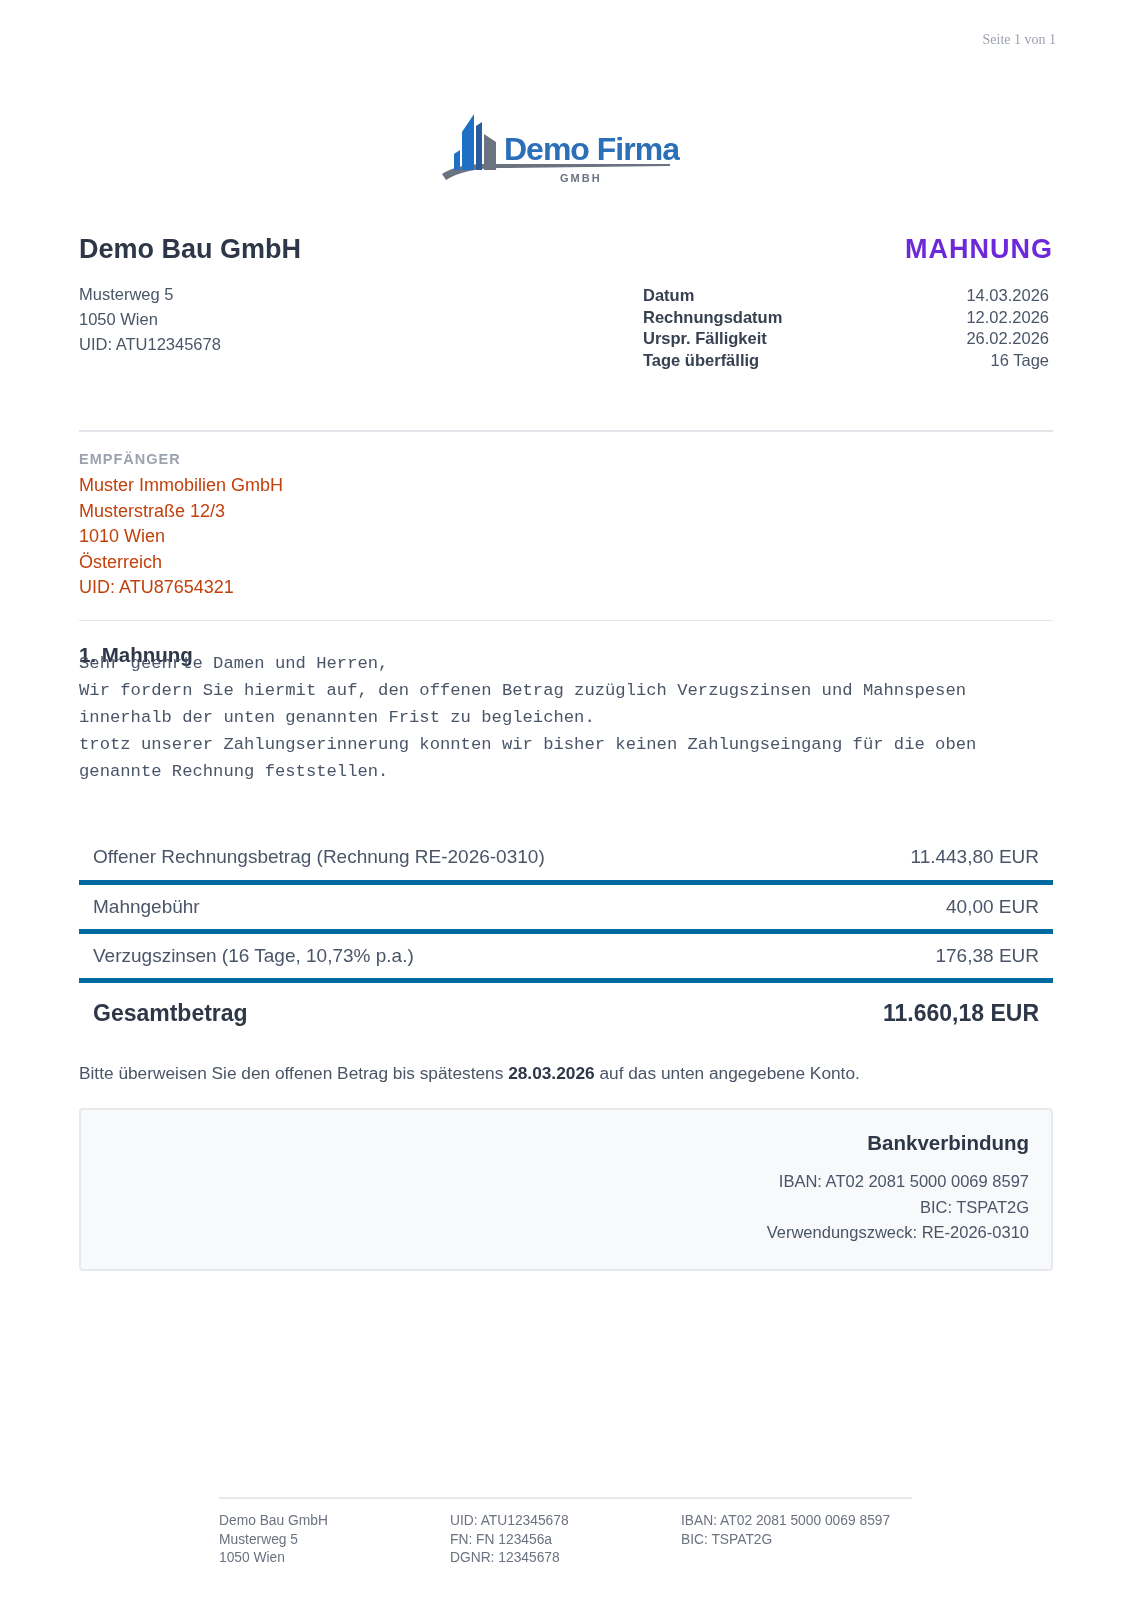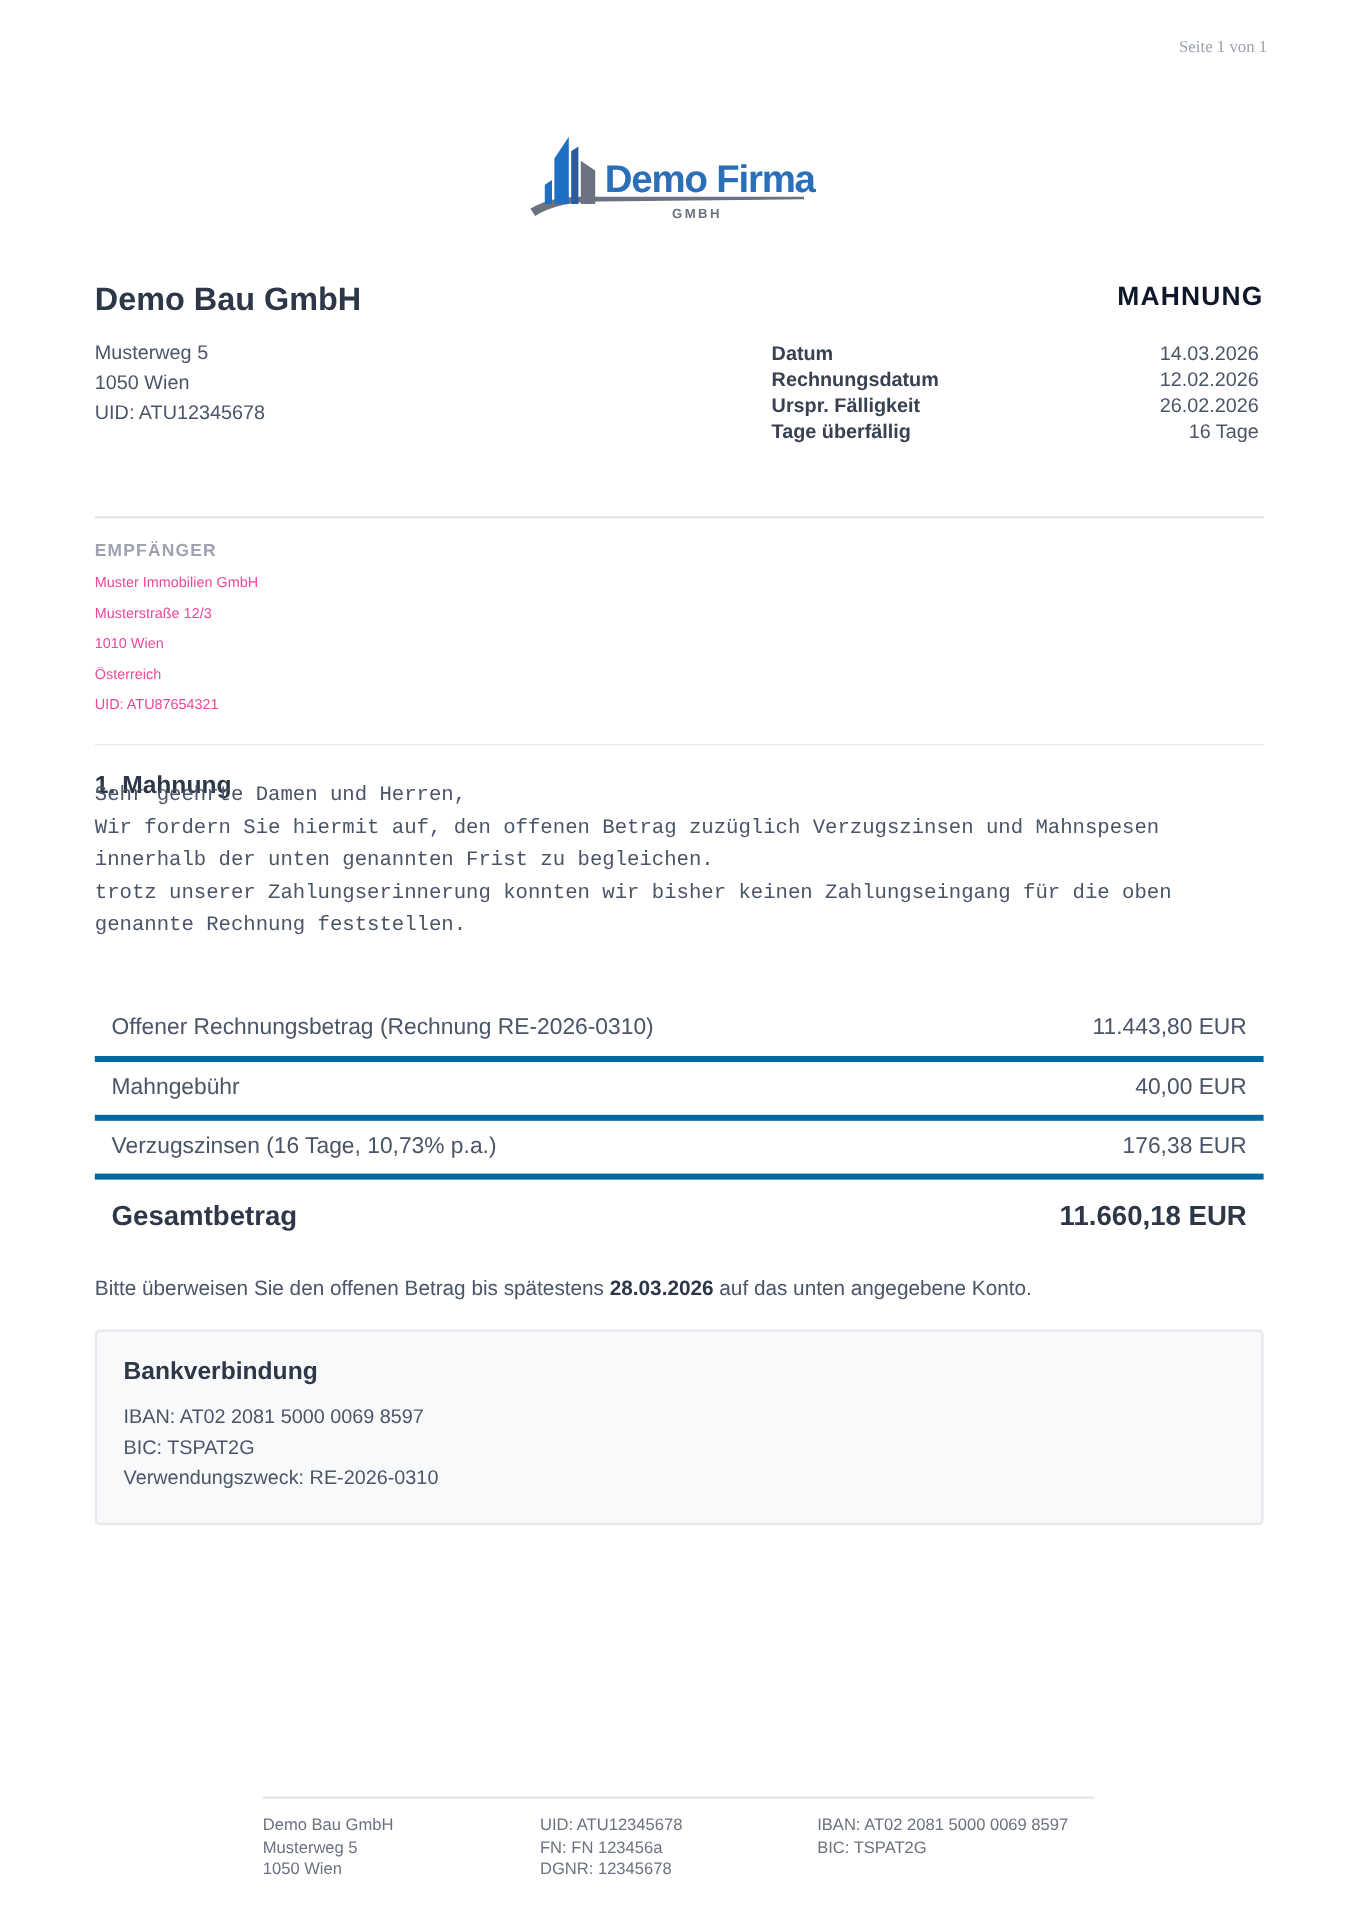--- a/index.html
+++ b/index.html
@@ -22,40 +22,40 @@
     .sender-name {
       position: absolute; top: 234px; left: 79px;
       font-size: 27px; font-weight: bold; color: #2d3748;
     }
     .sender-address {
       position: absolute; top: 282px; left: 79px;
       font-size: 16.5px; line-height: 25px; color: #4a5568;
     }
     .doc-title {
       position: absolute; top: 234px; right: 78px;
-      font-size: 22px; font-weight: bold; color: #0f172a; letter-spacing: 1px;
+      font-size: 27px; font-weight: bold; color: #6d28d9; letter-spacing: 1px;
     }
     .meta-table {
       position: absolute; top: 285px; left: 643px; width: 406px;
       font-size: 16.5px; line-height: 21.6px;
     }
     .meta-row { display: flex; justify-content: space-between; }
     .meta-label { font-weight: bold; color: #374151; }
     .meta-value { color: #4a5568; }
     .divider-thick {
       position: absolute; top: 430px; left: 79px; width: 974px;
       height: 2px; background: #e2e5e9;
     }
     .recipient-label {
       position: absolute; top: 451px; left: 79px;
       font-size: 14.5px; font-weight: bold; letter-spacing: 1px; color: #9ca3af;
     }
     .recipient-lines {
       position: absolute; top: 473px; left: 79px;
-      font-size: 12px; line-height: 25.5px; color: #ec4899;
+      font-size: 18px; line-height: 25.5px; color: #c2410c;
     }
     .divider-thin {
       position: absolute; top: 620px; left: 79px; width: 974px;
       height: 1px; background: #e5e7eb;
     }
     .section-title {
       position: absolute; top: 643px; left: 79px;
       font-size: 20.5px; font-weight: bold; color: #2d3748;
     }
     .letter-body {
@@ -79,20 +79,21 @@
     }
     .payment-note {
       position: absolute; top: 1063px; left: 79px;
       font-size: 17.3px; color: #4a5568; text-align: center;
     }
     .payment-note b { color: #2d3748; }
     .bank-box {
       position: absolute; top: 1108px; left: 79px; width: 974px; height: 163px;
       background: #f8f9fb; border: 2px solid #e7e9ec; border-radius: 4px;
       padding: 21px 22px;
+      text-align: right;
     }
     .bank-title {
       font-size: 20.5px; font-weight: bold; color: #2d3748; margin-bottom: 14px;
     }
     .bank-lines {
       font-size: 16.5px; line-height: 25.5px; color: #4a5568;
     }
     .footer-divider {
       position: absolute; top: 1497px; left: 219px; width: 693px;
       height: 2px; background: #e5e7eb;

